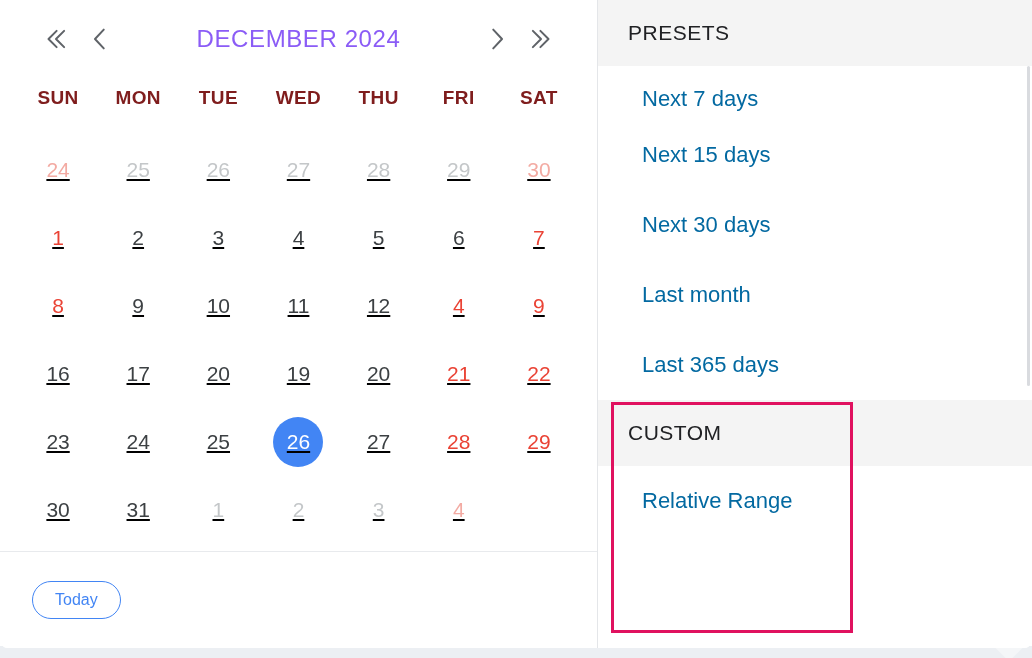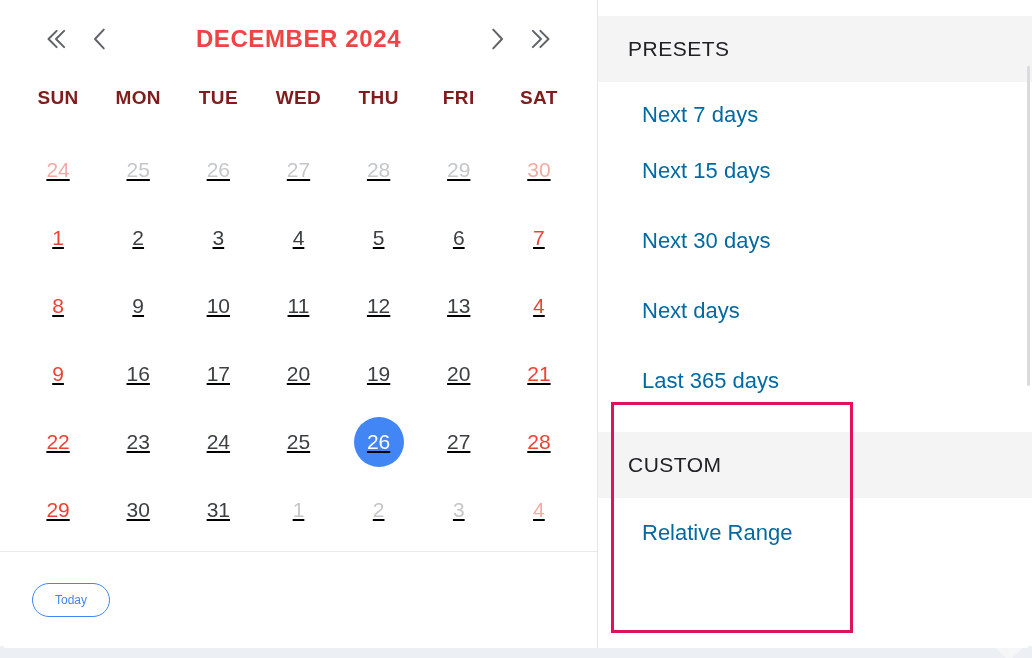--- a/index.html
+++ b/index.html
@@ -73,23 +73,23 @@
     border: none;
     padding: 0;
     flex: 0 0 auto;
   }
   .nav-btn svg { display: block; }
 
   .cal-title {
     flex: 1 1 auto;
     text-align: center;
     font-size: 24px;
-    font-weight: bold;
+    font-weight: normal;
     letter-spacing: 0.6px;
-    color: #ef4444;
+    color: #8b5cf6;
     white-space: nowrap;
   }
 
   .weekdays {
     display: grid;
     grid-template-columns: repeat(7, 1fr);
     padding: 0 18px;
     height: 40px;
     align-items: center;
   }
@@ -145,21 +145,21 @@
     height: 96px;
     display: flex;
     align-items: center;
     padding-left: 32px;
   }
   .today-btn {
     border: 1.5px solid #4285f4;
     color: #4285f4;
     background: #ffffff;
     border-radius: 22px;
-    font-size: 12px;
+    font-size: 16px;
     font-family: "Liberation Sans", sans-serif;
     padding: 10px 22px;
     cursor: pointer;
     line-height: 1;
   }
 
   
   .panel {
     position: relative;
     flex: 1 1 auto;
@@ -176,21 +176,20 @@
 
   .section-head {
     background: #f4f4f4;
     height: 66px;
     display: flex;
     align-items: center;
     padding-left: 30px;
     font-size: 21px;
     color: #202124;
     letter-spacing: 0.5px;
-    margin-top: 16px;
   }
 
   .opt-list { background: #ffffff; }
 
   .opt {
     height: 70px;
     display: flex;
     align-items: center;
     padding-left: 44px;
     font-size: 22px;
@@ -340,23 +339,20 @@
           </div>
           <div class="day-cell">
             <span class="day-num">10</span>
           </div>
           <div class="day-cell">
             <span class="day-num">11</span>
           </div>
           <div class="day-cell">
             <span class="day-num">12</span>
           </div>
-          <div class="day-cell">
-            <span class="day-num">13</span>
-          </div>
           <div class="day-cell weekend">
             <span class="day-num">4</span>
           </div>
           <div class="day-cell weekend">
             <span class="day-num">9</span>
           </div>
           <div class="day-cell">
             <span class="day-num">16</span>
           </div>
           <div class="day-cell">
@@ -428,21 +424,21 @@
 
     <div class="panel">
       <div class="panel-scroll">
 
         <div class="section-head">PRESETS</div>
 
         <div class="opt-list" id="preset-list">
             <div class="opt clipped-top">Next 7 days</div>
             <div class="opt">Next 15 days</div>
             <div class="opt">Next 30 days</div>
-            <div class="opt">Next days</div>
+            <div class="opt">Last month</div>
             <div class="opt">Last 365 days</div>
           </div>
 
         <div class="section-head">CUSTOM</div>
 
         <div class="opt-list" id="custom-list">
             <div class="opt">Relative Range</div>
           </div>
 
       </div>

